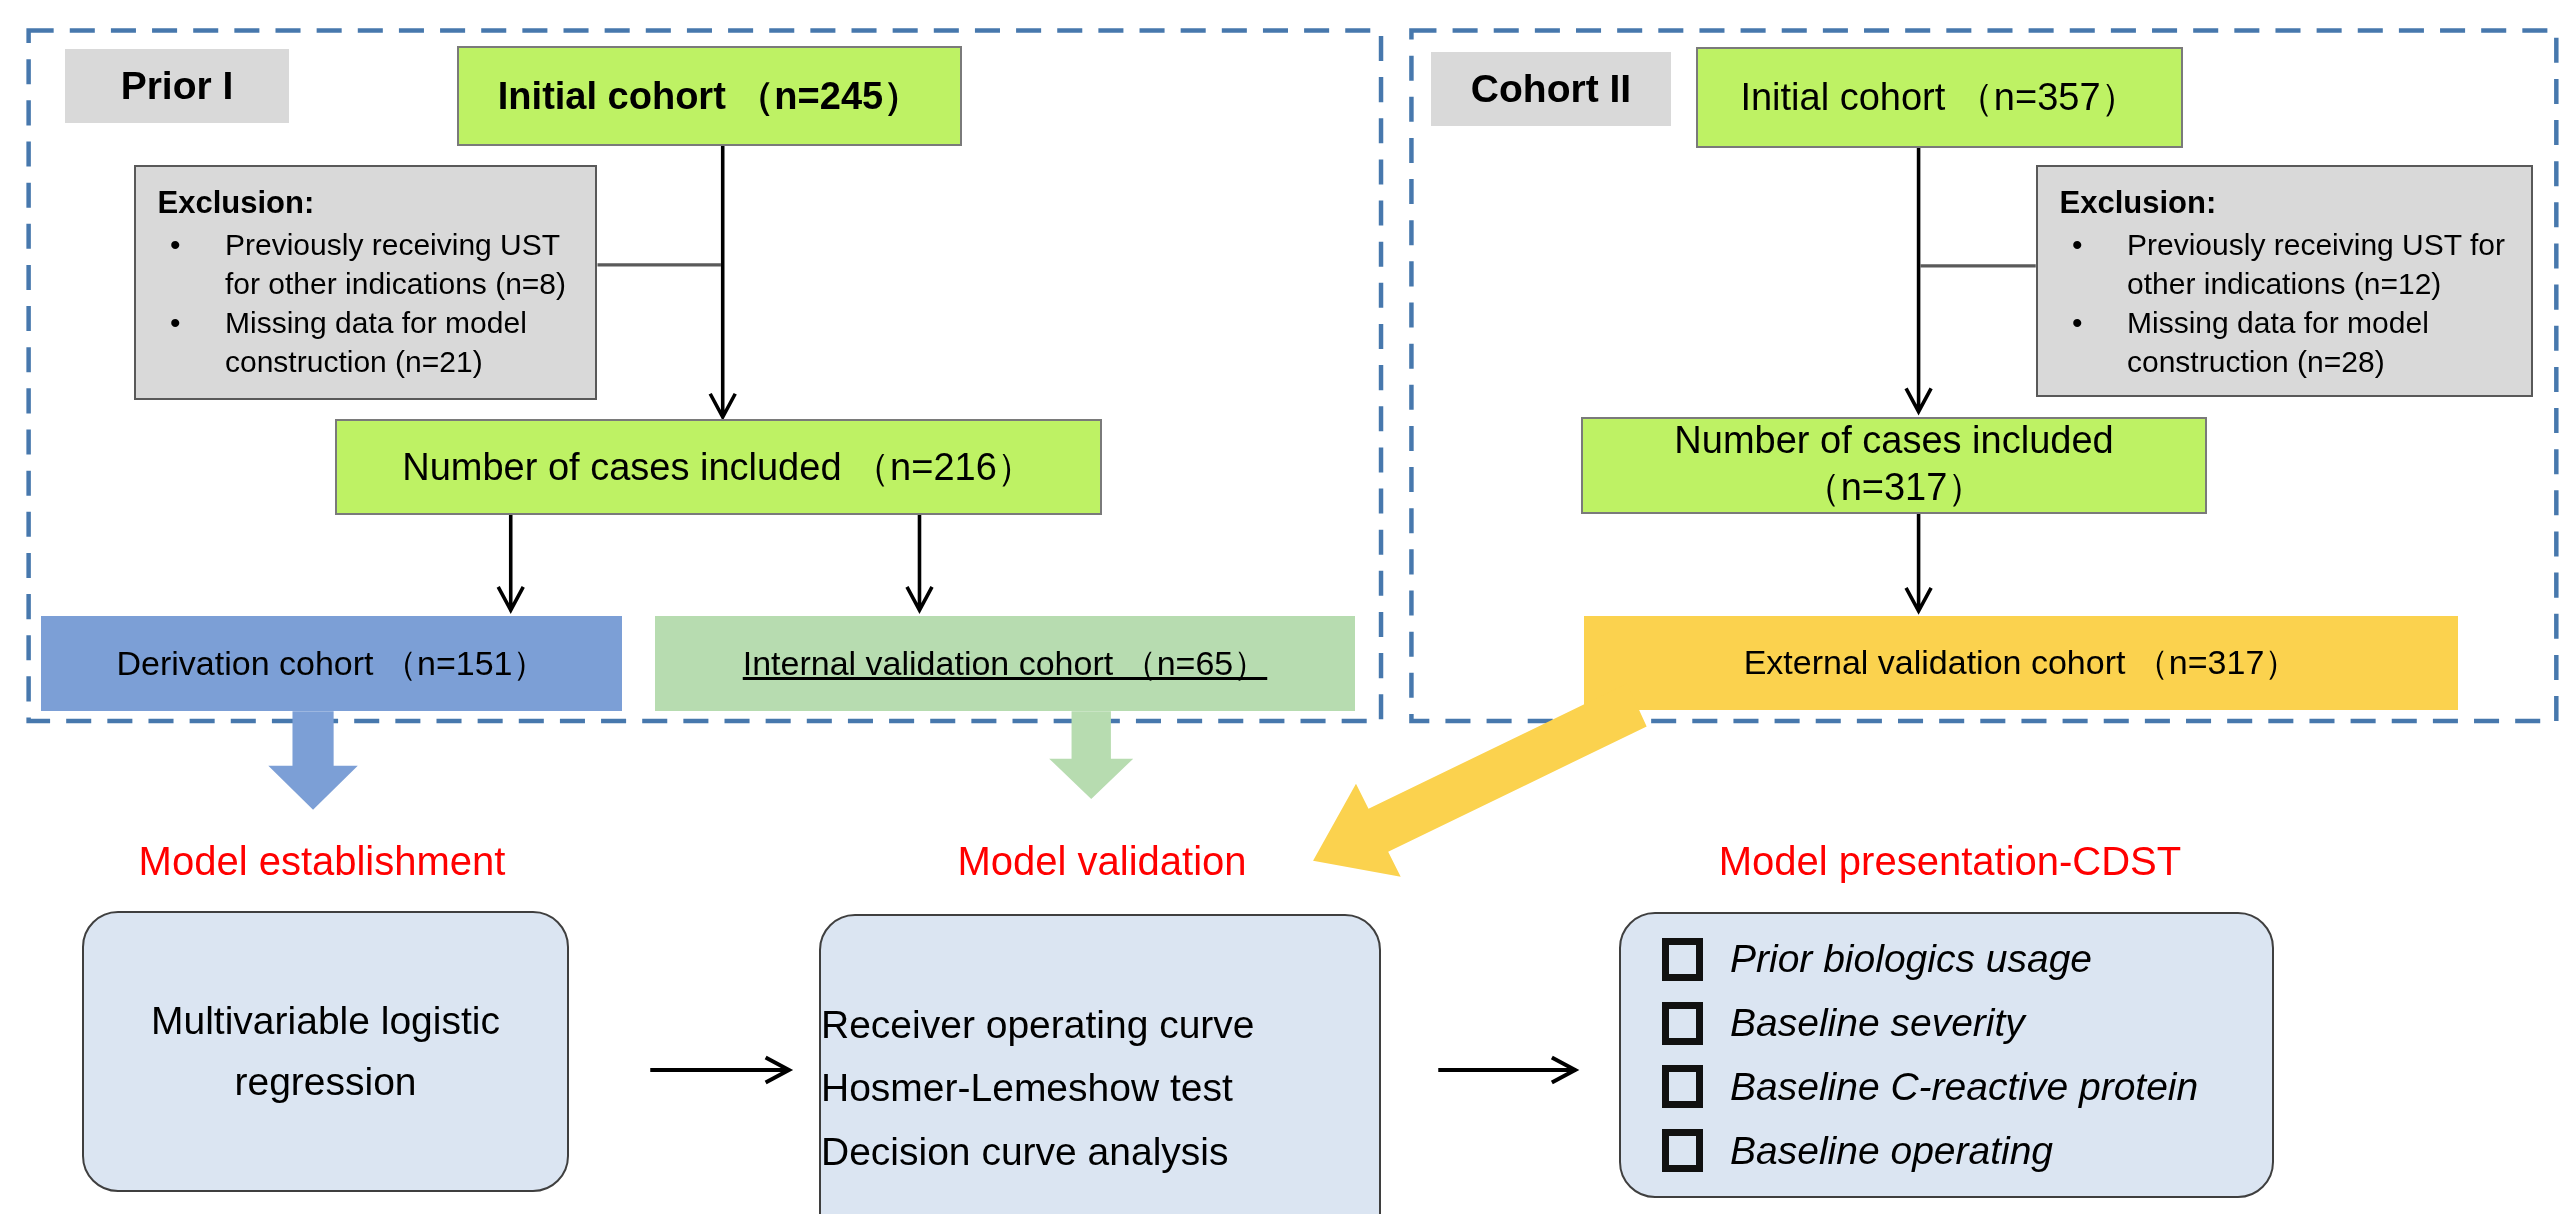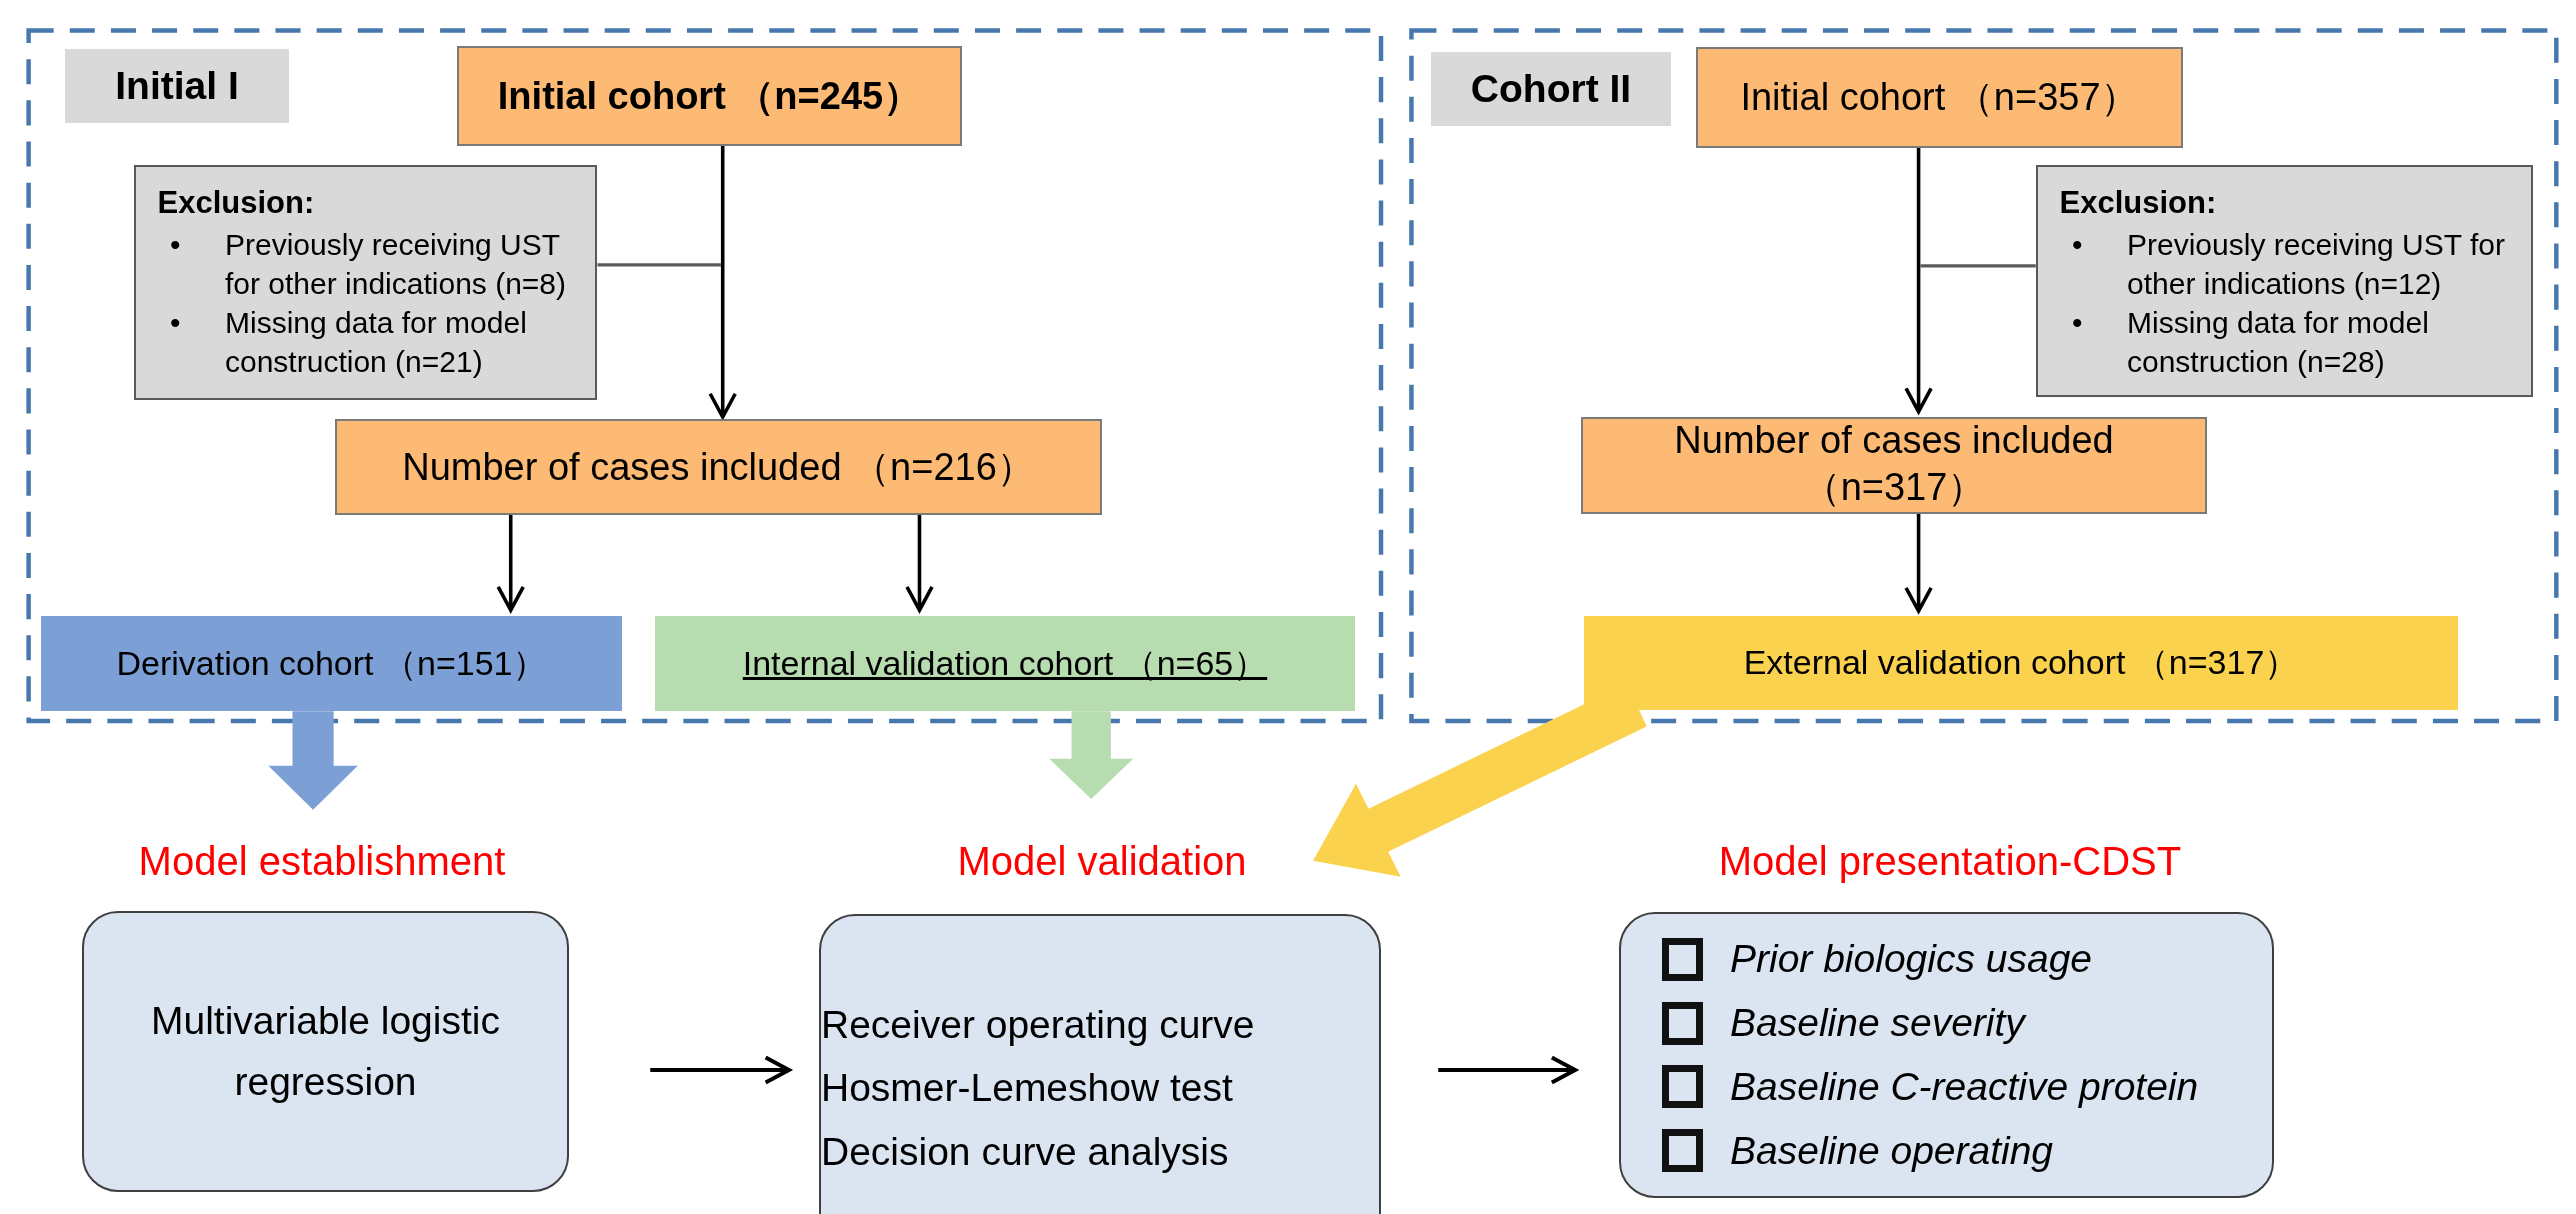--- a/index.html
+++ b/index.html
@@ -16,21 +16,21 @@
   #lines-layer{z-index:1;}
   #blockarrow-layer{z-index:3;pointer-events:none;}
   .node{z-index:2;display:flex;align-items:center;justify-content:center;text-align:center;}
 
   .tag{
     background:var(--grey_fill);
     font-weight:bold;font-size:39px;
     z-index:2;display:flex;align-items:center;justify-content:center;
   }
   .whitebox{
-    background:#fdba74;border:2.7px solid var(--box_border);
+    background:#bef264;border:2.7px solid var(--box_border);
     font-size:38px;
   }
   .whitebox.bold{font-weight:bold;}
   .excl{
     background:var(--grey_fill);border:2.7px solid var(--grey_border);
     z-index:2;padding:16px 18px 9px 21.5px;font-size:30px;line-height:1.3;
     display:block;text-align:left;
   }
   .excl .excl-title{font-weight:bold;font-size:31px;display:block;margin-bottom:1.8px;}
   .excl .bullet-row{display:flex;align-items:flex-start;}
@@ -78,21 +78,21 @@
     <path d="M1608 1196 H1757 M1735 1182 L1761 1196 L1735 1210" stroke="#000" stroke-width="4.5" fill="none"></path>
   </svg>
 
   <svg id="blockarrow-layer" class="layer" viewBox="0 0 2880 1358" width="2576" height="1215">
     <polygon points="327,795 327,856 300,856 350,905 400,856 373,856 373,795" style="fill:var(--blue)"></polygon>
     <polygon points="1198,795 1198,848 1173,848 1220,893 1267,848 1242,848 1242,795" style="fill:var(--green)"></polygon>
     <polygon points="1819,764 1530,904 1516,876 1468,962 1566,980 1552,952 1841,812" style="fill:var(--yellow)"></polygon>
   </svg>
 
   <div class="abs tag" style="left:65px;top:49px;width:224px;height:74px;">
-    <span>Initial I</span>
+    <span>Prior I</span>
   </div>
 
   <div class="abs node whitebox bold" style="left:457px;top:46px;width:505px;height:100px;">
     <span>Initial cohort （n=245）</span>
   </div>
 
   <div class="abs excl" style="left:134px;top:165px;width:463px;height:235px;">
     <span class="excl-title">Exclusion:</span>
     <div class="bullet-row">
       <span class="bullet-dot">•</span>

